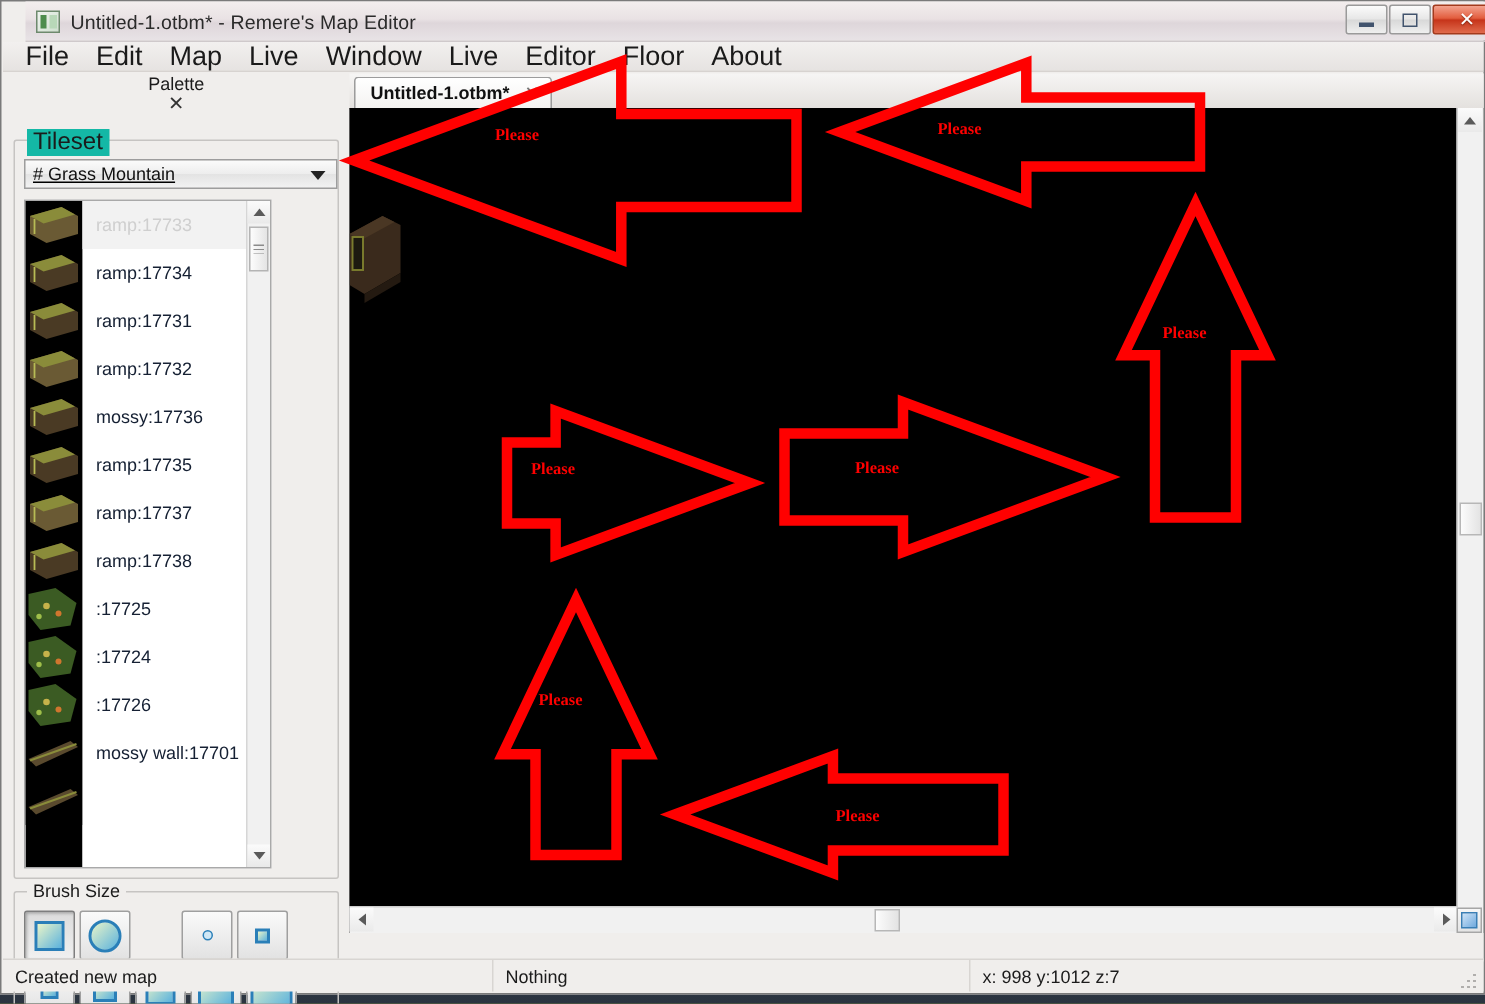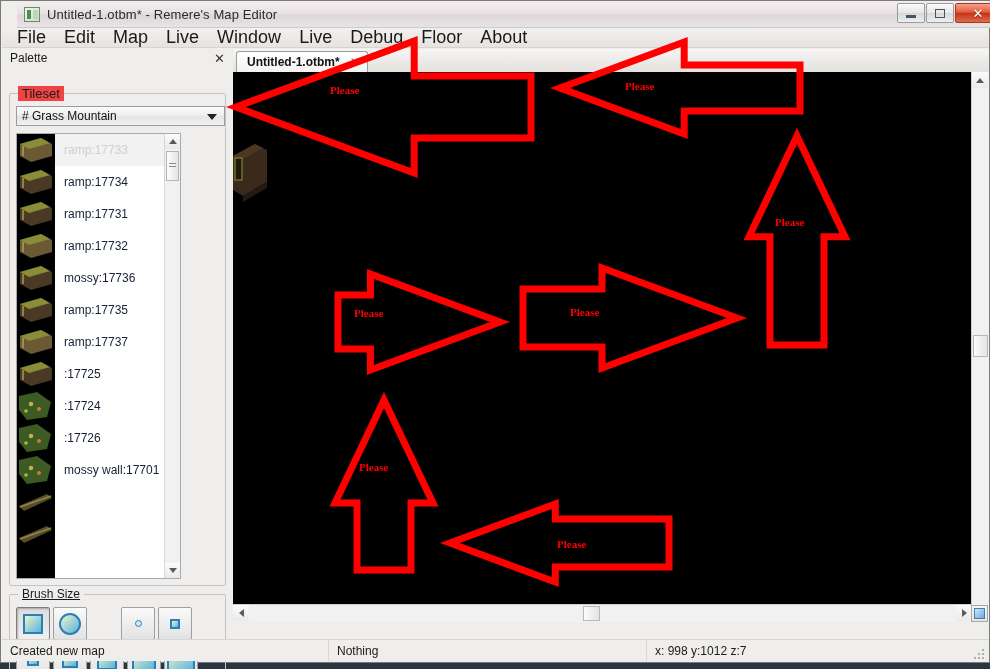--- a/index.html
+++ b/index.html
@@ -74,20 +74,21 @@
 
   
   #palette-panel {
     position:absolute; left:1px; top:48px; width:229px; height:592px;
     background:#f0eeec; box-sizing:border-box;
   }
   #palette-header {
     height:18px; display:flex; align-items:center; justify-content:space-between;
     padding: 0 6px 0 8px; font-size:12px; color:#1b1b1b;
     background:#f0eeec;
+    flex-direction:column;
   }
   #palette-close { font-size:13px; color:#333; font-family:"DejaVu Sans",sans-serif; line-height:1;}
   .redbox {
     border: 3px solid #ff0000;
     box-sizing: border-box;
   }
   #palette-combo-wrap {
     margin: 1px 4px 0 4px; height:20px;
   }
   .combo {
@@ -101,25 +102,25 @@
     position:absolute; right:7px; top:50%; margin-top:-2px;
     width:0;height:0;border-left:5px solid transparent;border-right:5px solid transparent;
     border-top:6px solid #222;
   }
   #tileset-group {
     position:absolute; left:7px; top:44px; width:217px; height:493px;
     border:1px solid #c6c4c2; border-radius:2px; box-sizing:border-box;
     background:#f0eeec;
   }
   #tileset-legend {
-    position:absolute; left:8px; top:-8px; background:#ef4444; padding:0 4px;
-    font-size:13px; color:#1b1b1b;
+    position:absolute; left:8px; top:-8px; background:#14b8a6; padding:0 4px;
+    font-size:16px; color:#1b1b1b;
   }
   #tileset-combo-wrap {
-    position:absolute; left:6px; top:12px; width:209px; height:20px;
+    position:absolute; left:6px; top:12px; width:209px; height:20px;text-decoration:underline;
   }
   #tile-list {
     position:absolute; left:6px; top:39px; width:165px; height:446px;
     background:#ffffff; border:1px solid #a9a9a9; box-sizing:border-box;
     overflow:hidden; display:flex;
   }
   #tile-thumbs {
     width:38px; background:#000; flex:0 0 38px;
   }
   .thumb { width:38px; height:32px; position:relative; overflow:hidden; background:#000;}
@@ -152,21 +153,21 @@
   .grip { width:7px; height:6px;
     background: repeating-linear-gradient(180deg,#8b8b8b 0 1px,transparent 1px 3px); }
 
   
   #brush-group {
     position:absolute; left:7px; top:545px; width:217px; height:88px;
     border:1px solid #c6c4c2; border-radius:2px; box-sizing:border-box;
   }
   #brush-legend {
     position:absolute; left:8px; top:-8px; background:#f0eeec; padding:0 4px;
-    font-size:12px; color:#1b1b1b;text-decoration:underline;
+    font-size:12px; color:#1b1b1b;
   }
   .brush-row { position:absolute; left:6px; display:flex; gap:3px;}
   .brush-row.r1 { top:12px; }
   .brush-row.r2 { top:48px; }
   .bbtn {
     width:34px; height:33px; box-sizing:border-box;
     background: linear-gradient(180deg,#fafafa,#e2e2e2);
     border:1px solid #9f9f9f; border-radius:2px;
     display:flex;align-items:center;justify-content:center;
   }
@@ -289,21 +290,21 @@
       </div>
     </div>
 
     <div id="menubar">
       <div class="menu-item">File</div>
       <div class="menu-item">Edit</div>
       <div class="menu-item">Map</div>
       <div class="menu-item">Live</div>
       <div class="menu-item">Window</div>
       <div class="menu-item">Live</div>
-      <div class="menu-item">Debug</div>
+      <div class="menu-item">Editor</div>
       <div class="menu-item">Floor</div>
       <div class="menu-item">About</div>
     </div>
 
     <div id="palette-panel">
 
       <div id="palette-header">
         <span>Palette</span>
         <span id="palette-close">✕</span>
       </div>
@@ -415,20 +416,23 @@
                 <span>ramp:17732</span>
               </div>
               <div class="tile-row">
                 <span>mossy:17736</span>
               </div>
               <div class="tile-row">
                 <span>ramp:17735</span>
               </div>
               <div class="tile-row">
                 <span>ramp:17737</span>
+              </div>
+              <div class="tile-row">
+                <span>ramp:17738</span>
               </div>
               <div class="tile-row">
                 <span>:17725</span>
               </div>
               <div class="tile-row">
                 <span>:17724</span>
               </div>
               <div class="tile-row">
                 <span>:17726</span>
               </div>

